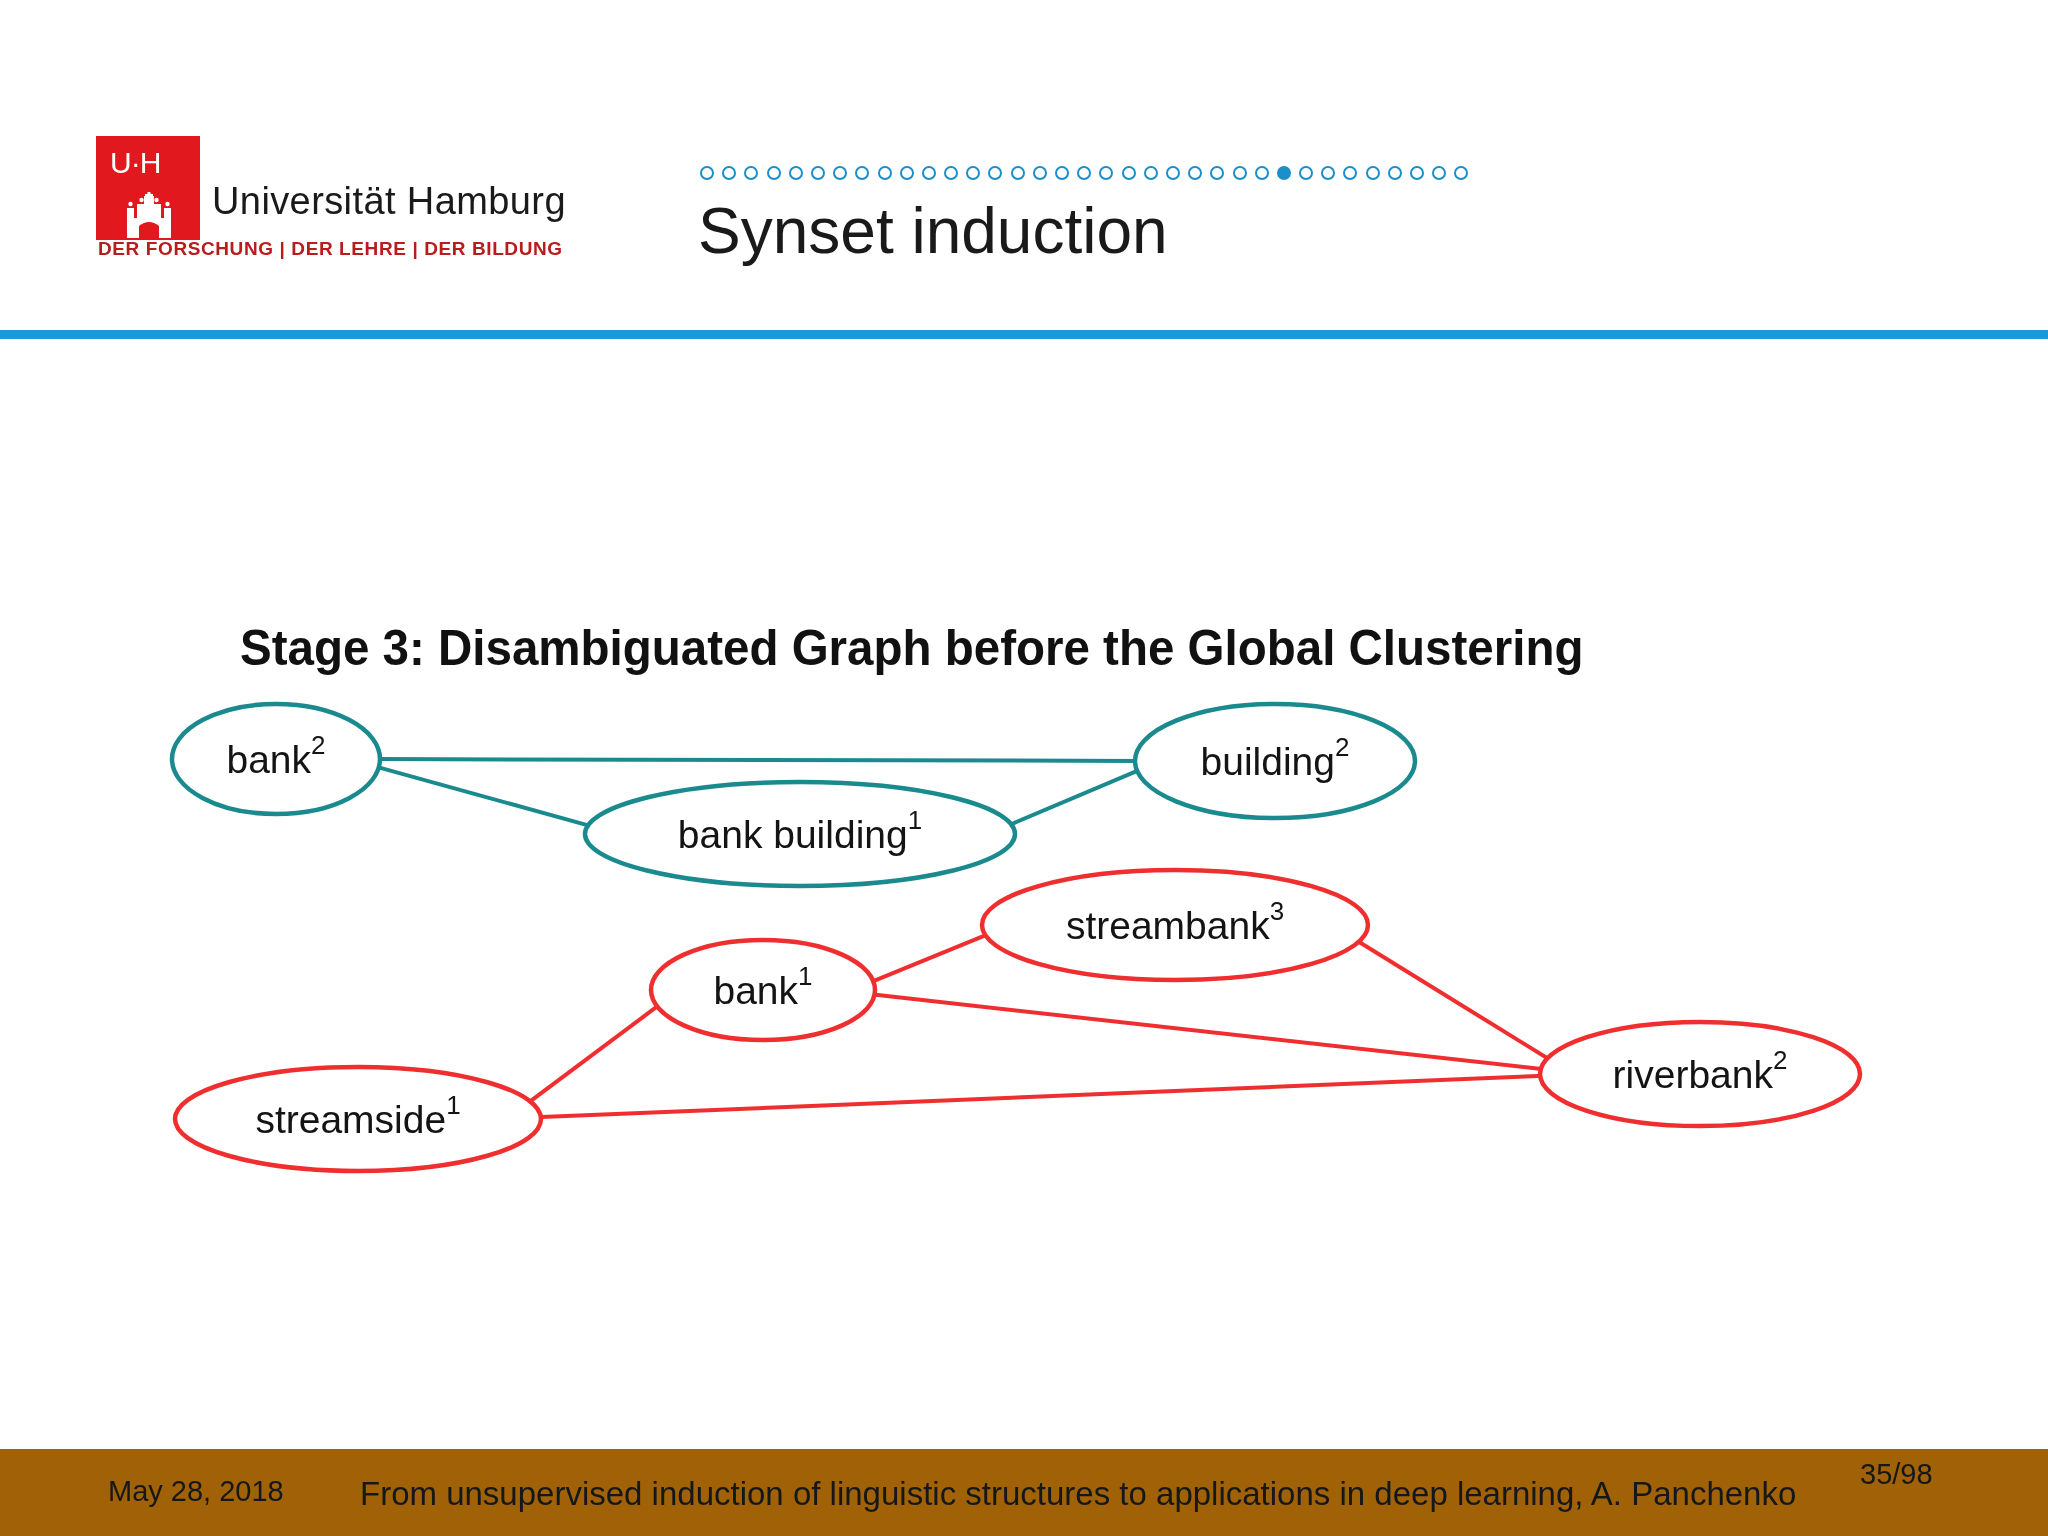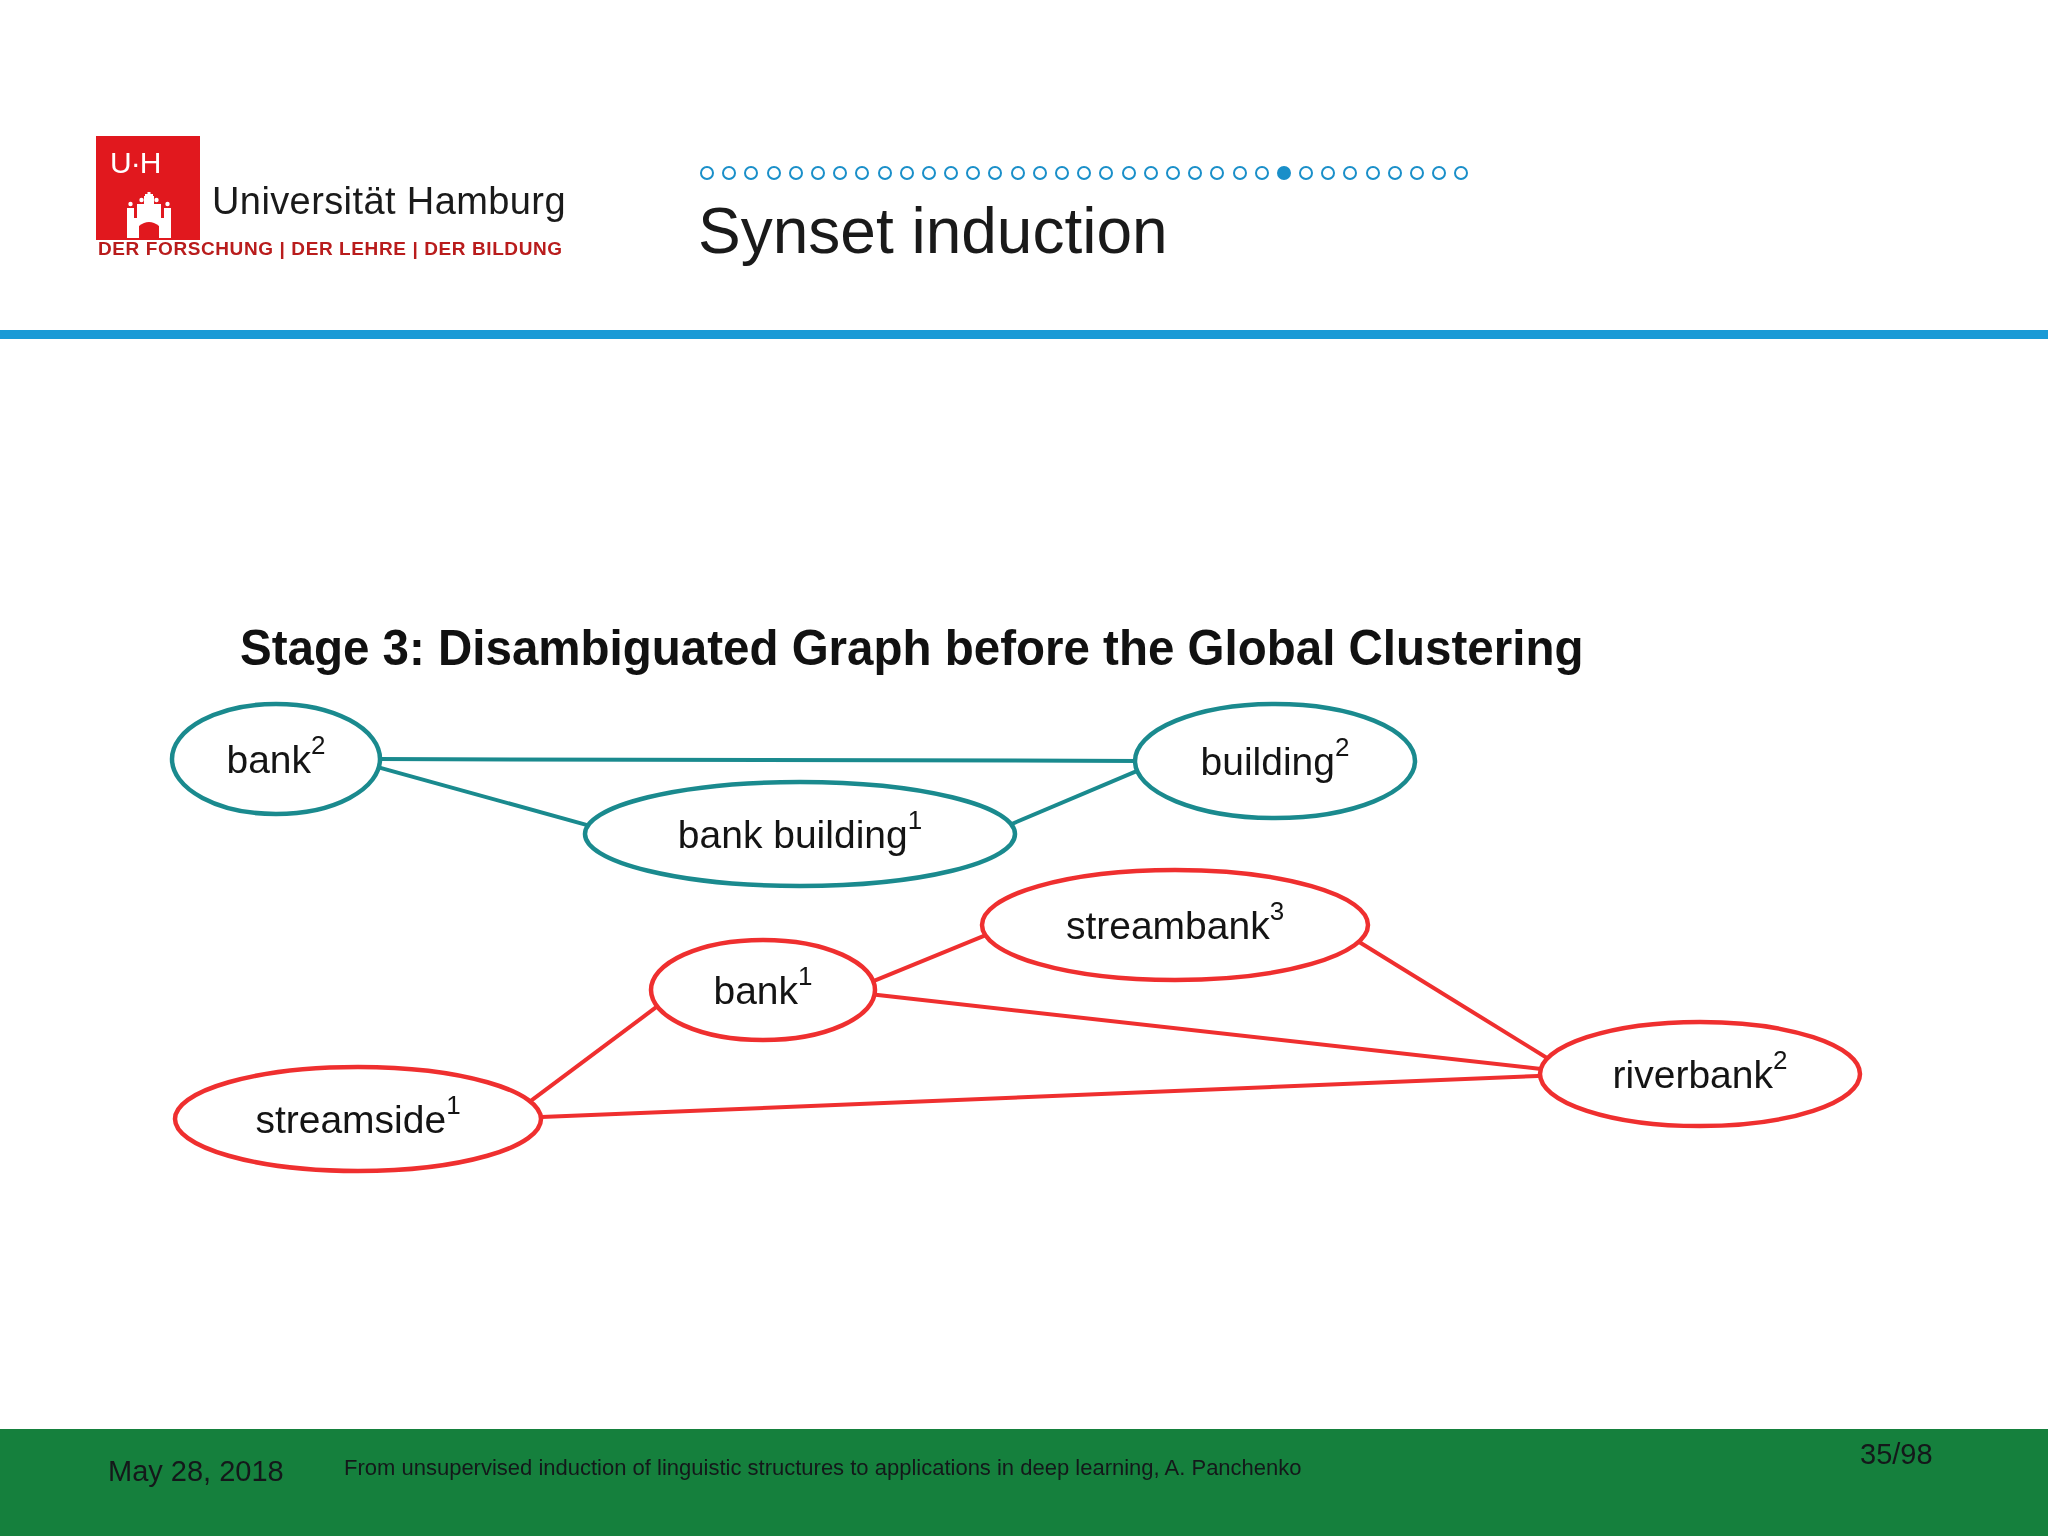--- a/index.html
+++ b/index.html
@@ -165,42 +165,42 @@
   .node-sup {
     font-size: 26px;
   }
 
   
   #footer {
     position: absolute;
     left: 0;
     bottom: 0;
     width: 2048px;
-    height: 107px;
-    background: #15803d;
+    height: 87px;
+    background: #a16207;
   }
   #footer-inner {
     position: absolute;
     left: 0; top: 0;
     width: 2048px;
     height: 87px;
   }
   #footer-date {
     position: absolute;
     left: 108px;
     top: 26px;
     font-size: 29px;
     color: #14181a;
     white-space: nowrap;
   }
   #footer-center {
     position: absolute;
-    left: 344px;
+    left: 360px;
     top: 26px;
-    font-size: 22px;
+    font-size: 33px;
     color: #14181a;
     white-space: nowrap;
   }
   #footer-page {
     position: absolute;
     left: 1860px;
     top: 9px;
     font-size: 29px;
     color: #14181a;
     white-space: nowrap;

